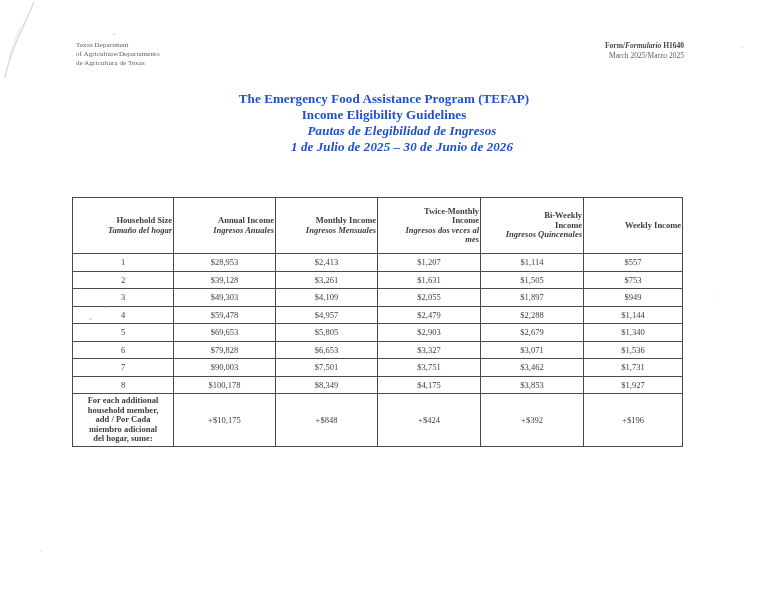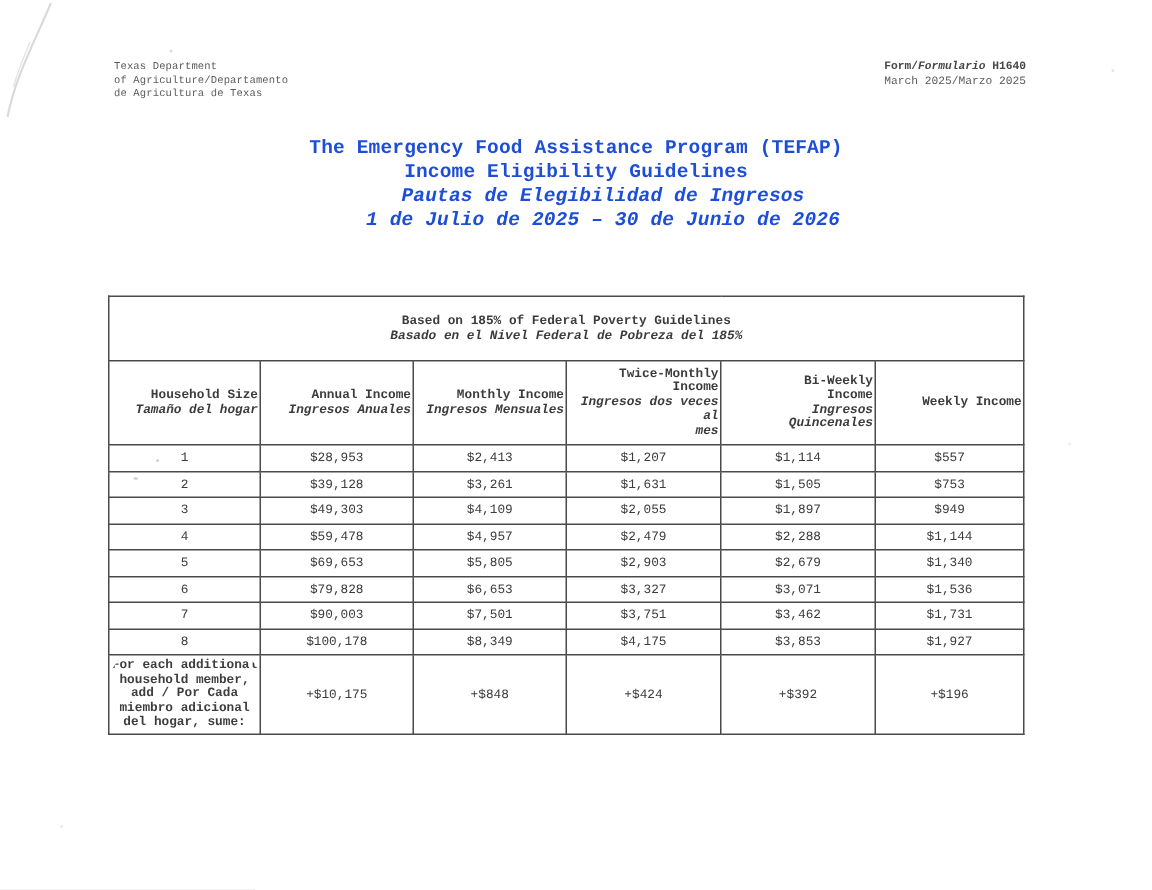--- a/index.html
+++ b/index.html
@@ -6,21 +6,21 @@
     margin: 0;
     padding: 0;
     background: #e8e8e8;
   }
   .page {
     position: relative;
     width: 768px;
     height: 593px;
     background: #ffffff;
     overflow: hidden;
-    font-family: Liberation Mono, monospace;
+    font-family: Liberation Serif, serif;
     color: #3a3a3a;
   }
   
   .corner-artifact {
     position: absolute;
     left: 0;
     top: 0;
     pointer-events: none;
   }
   
@@ -157,26 +157,20 @@
   <table class="doc-table">
     <colgroup>
       <col style="width:101px">
         <col style="width:102px">
         <col style="width:102px">
       <col style="width:103px">
         <col style="width:103px">
         <col style="width:99px">
     </colgroup>
     <thead>
-      <tr>
-        <td class="caption-cell" colspan="6">
-          <span class="caption-en">Based on 185% of Federal Poverty Guidelines</span>
-          <span class="caption-es">Basado en el Nivel Federal de Pobreza del 185%</span>
-        </td>
-      </tr>
       <tr>
         <th>
           <span class="th-en">Household Size</span>
           <span class="th-es">Tamaño del hogar</span>
         </th>
         <th>
           <span class="th-en">Annual Income</span>
           <span class="th-es">Ingresos Anuales</span>
         </th>
         <th>

